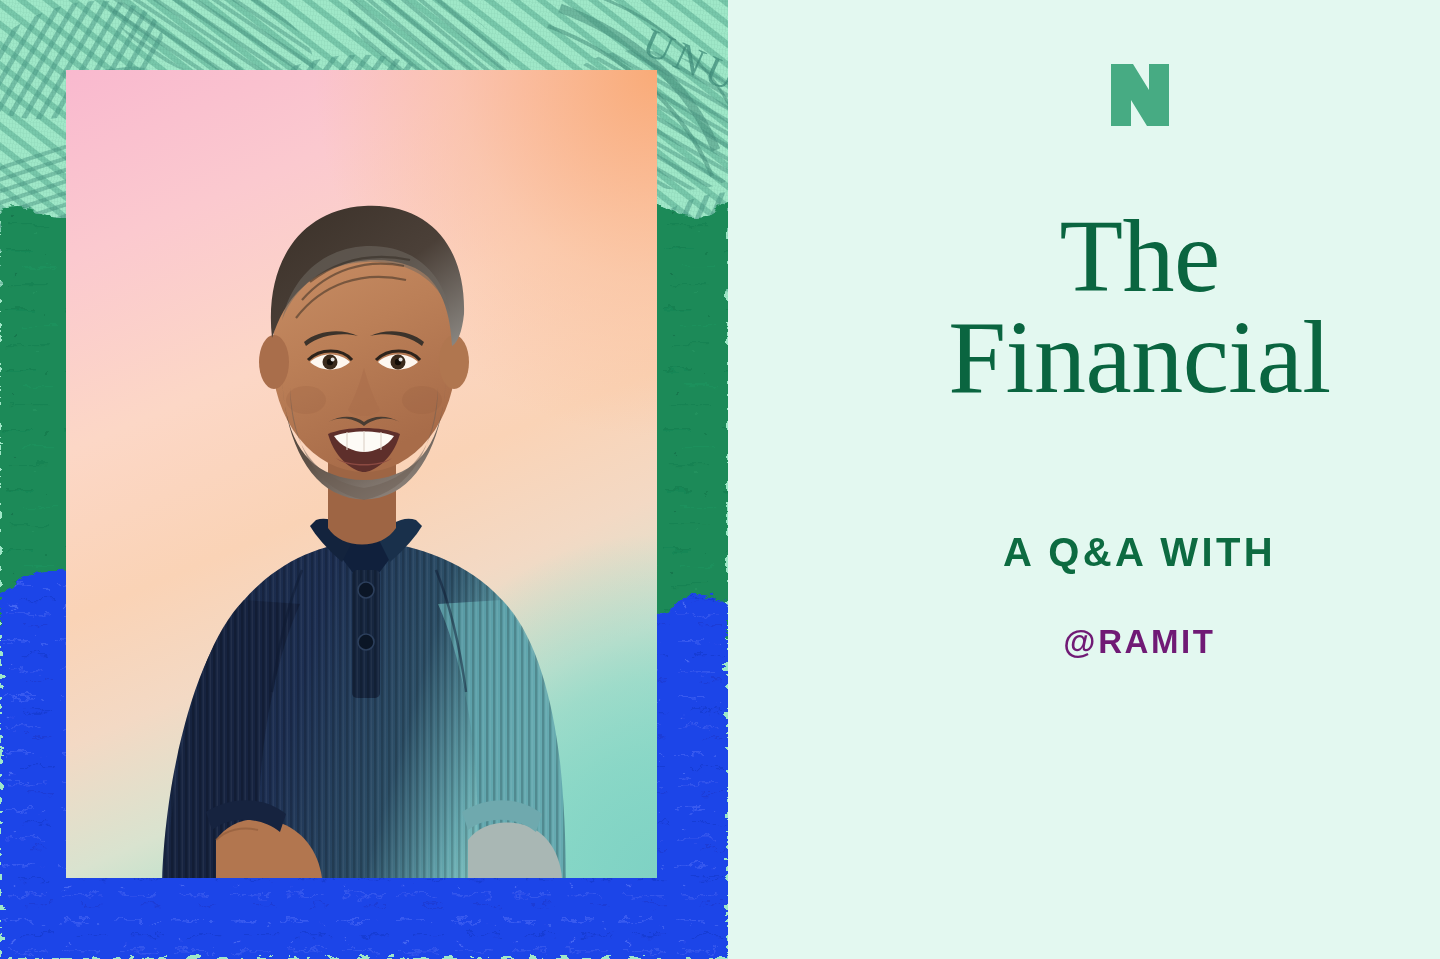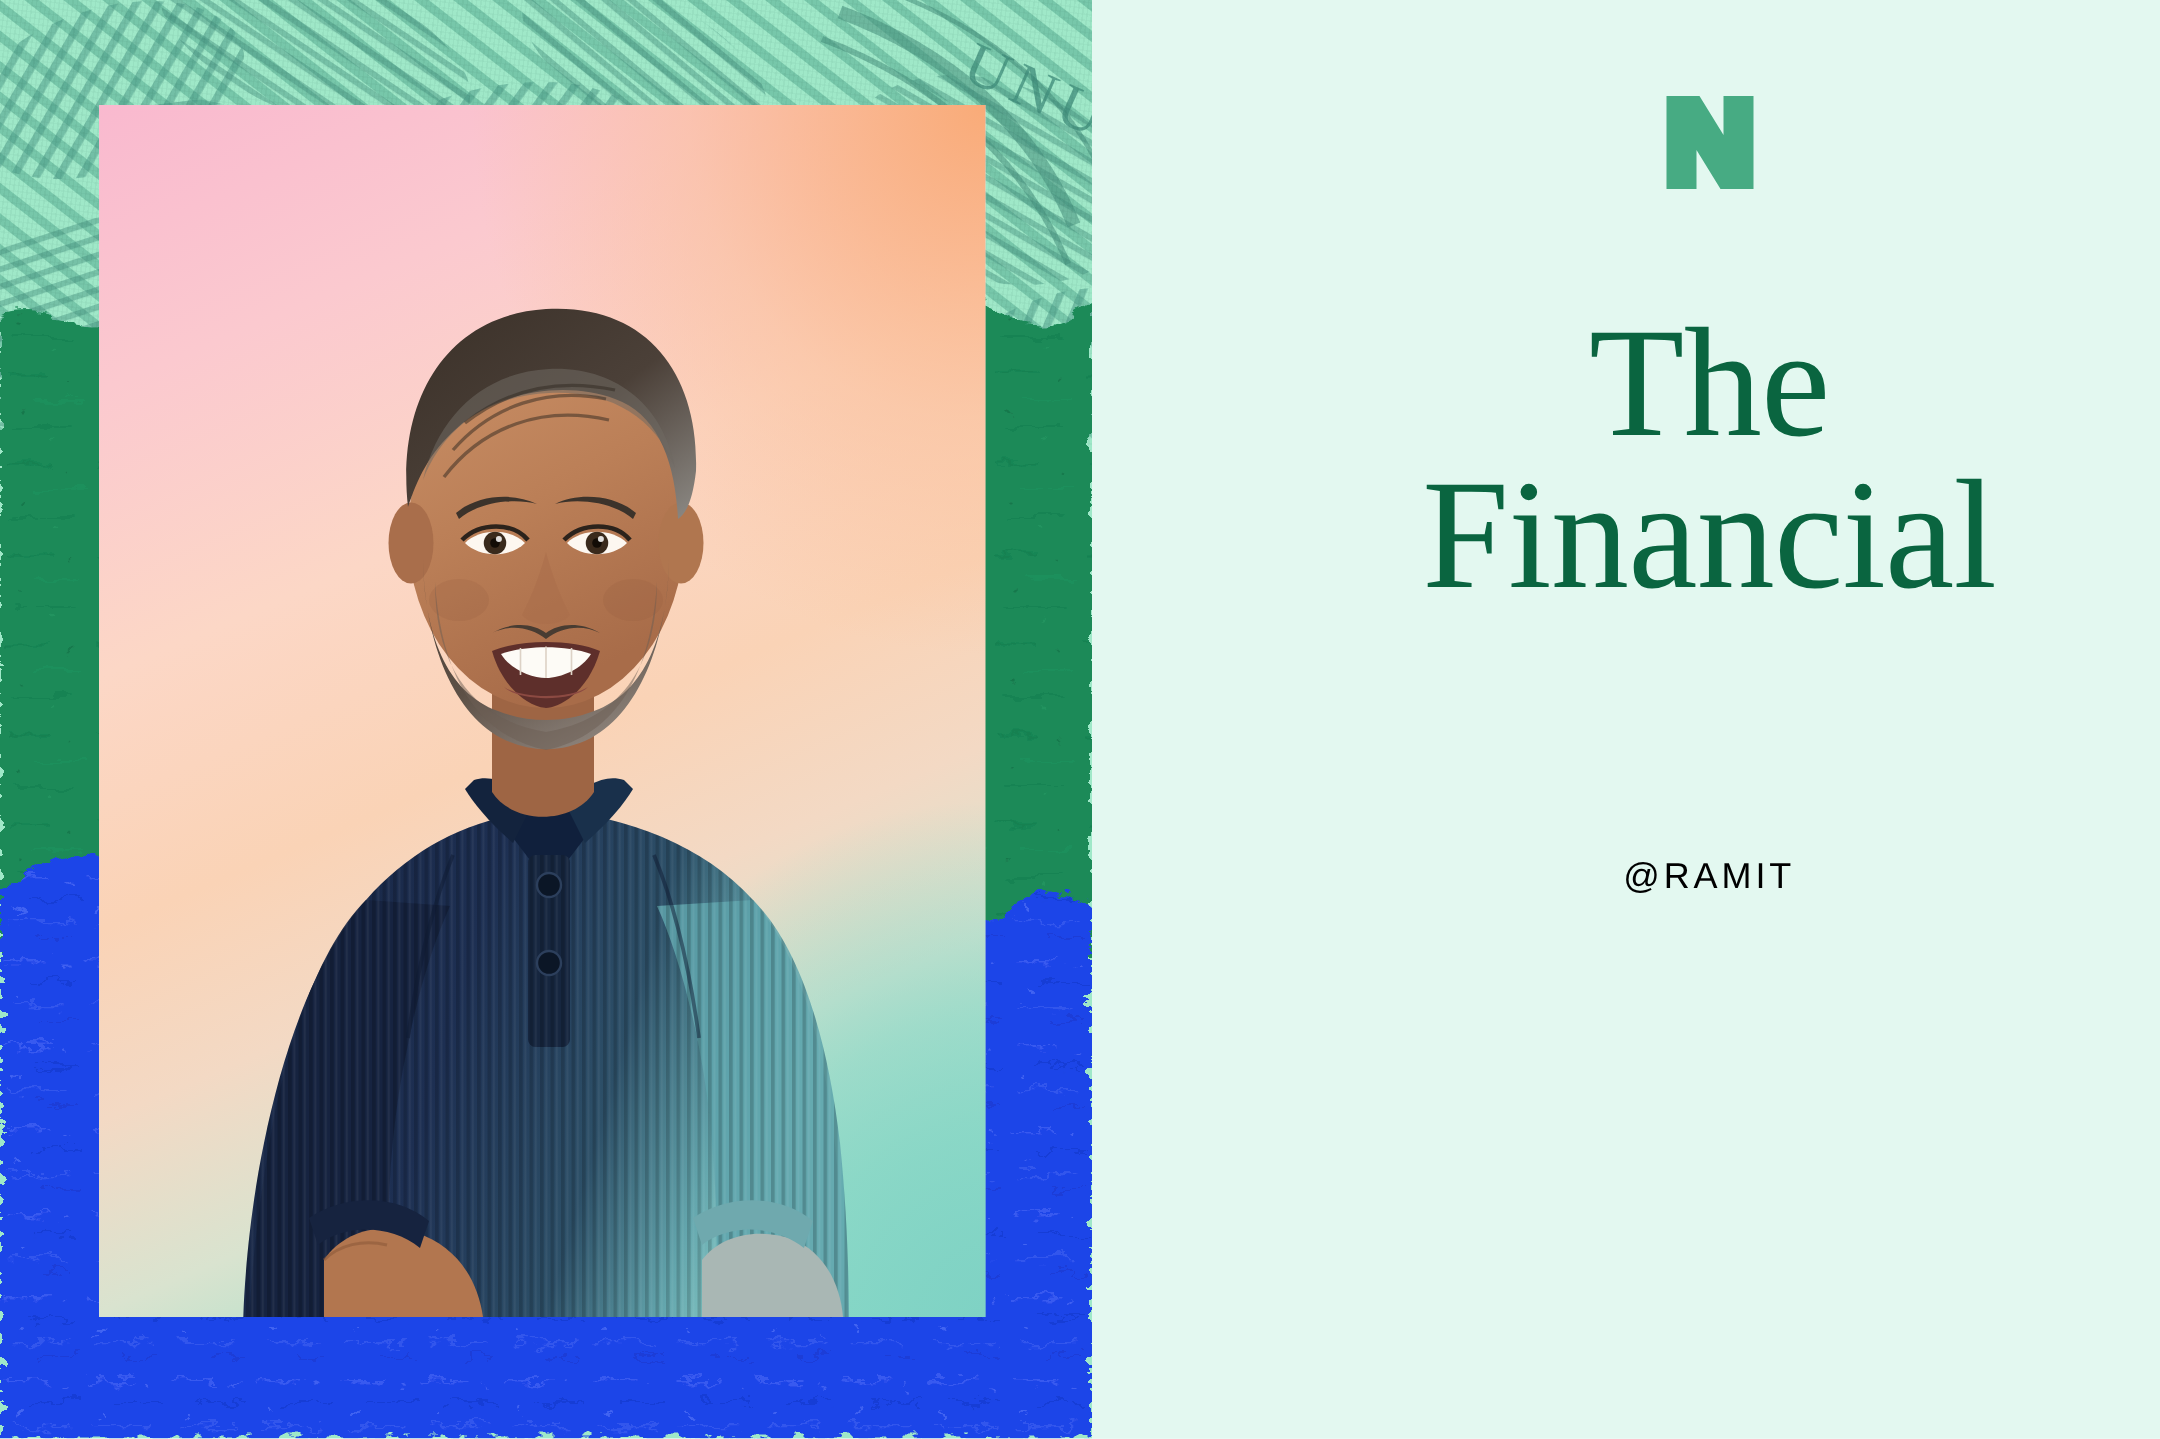--- a/index.html
+++ b/index.html
@@ -80,23 +80,23 @@
     font-weight:bold;
     letter-spacing:3.4px;
     line-height:1.28;
     text-align:center;
   }
   #subhead .sh-line{display:block;}
 
   #handle{
     margin-top:44px;
     font-family:"Liberation Sans",sans-serif;
-    color:#000000;
-    font-size:24px;
-    font-weight:normal;
+    color:#701a75;
+    font-size:33px;
+    font-weight:bold;
     letter-spacing:2.6px;
     text-align:center;
   }
 </style>
 </head>
 <body>
 
 <div id="stage">
 
   <div id="left-panel">
@@ -367,18 +367,19 @@
         <path d="M8 6 H30 L46 32 V6 H66 V68 H44 L28 42 V68 H8 Z" fill="#47ab83"></path>
       </svg>
     </div>
 
     <h1 id="headline">
       <span class="hl-line">The</span>
       <span class="hl-line">Financial</span>
     </h1>
 
     <div id="subhead">
+      <span class="sh-line">A Q&amp;A WITH</span>
     </div>
 
     <div id="handle">@RAMIT</div>
   </div>
 
 </div>
 
 </body></html>

